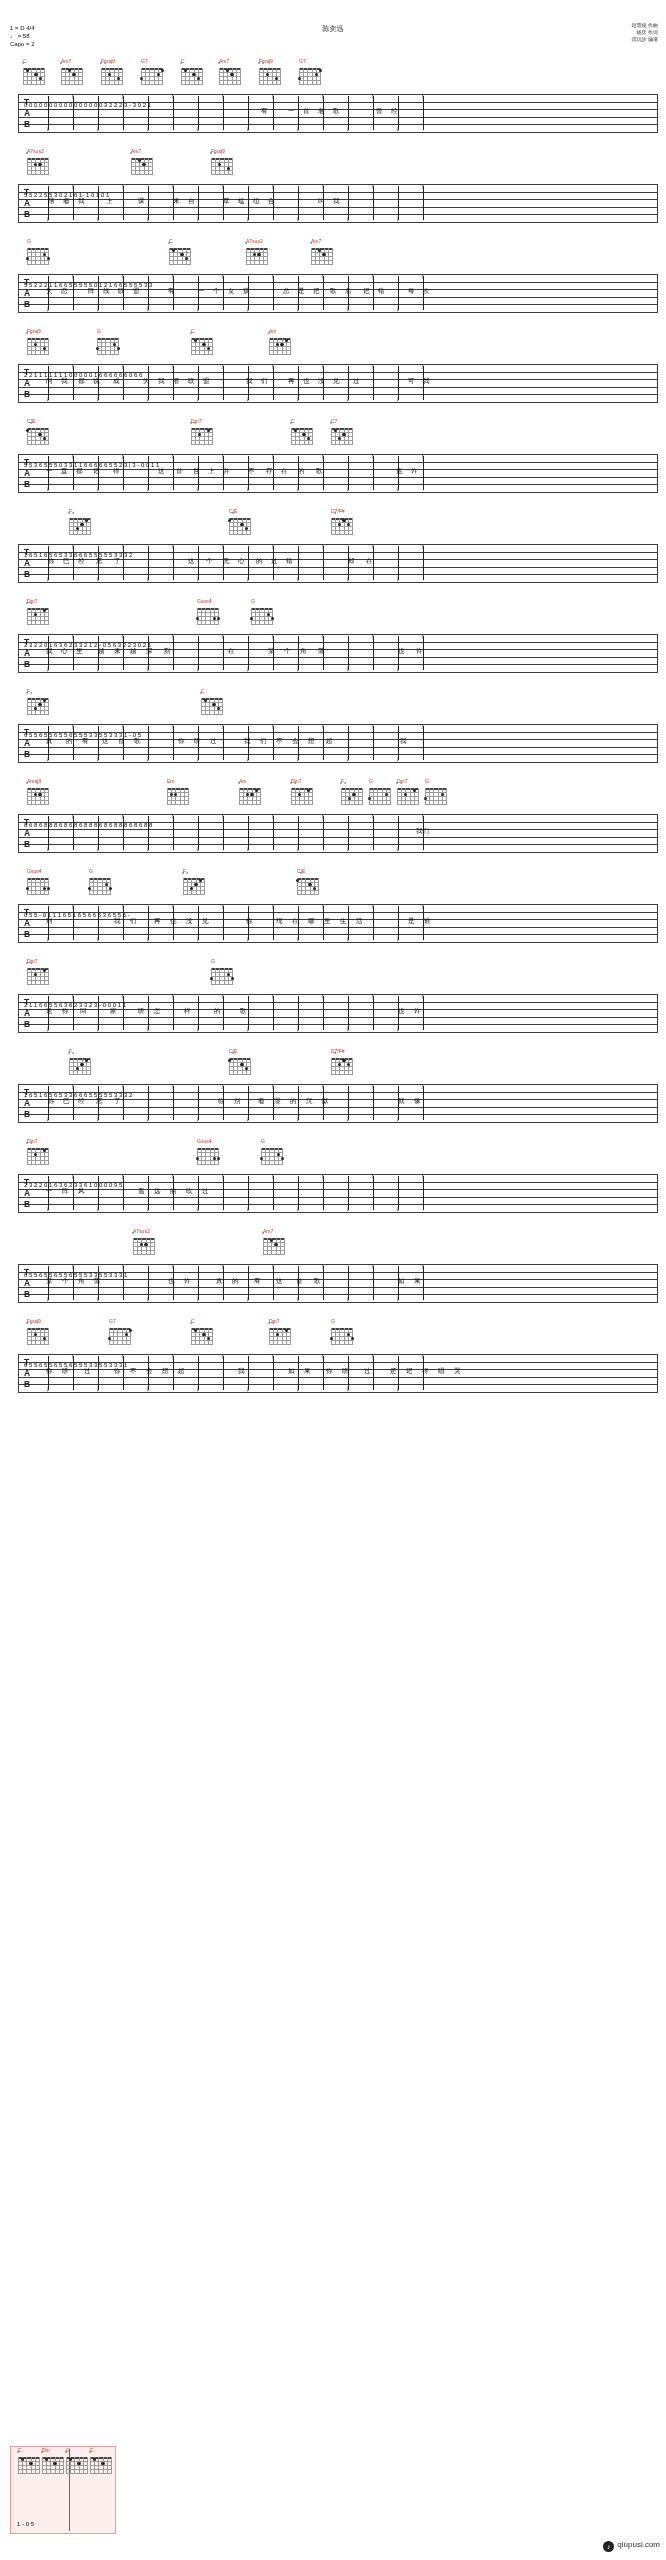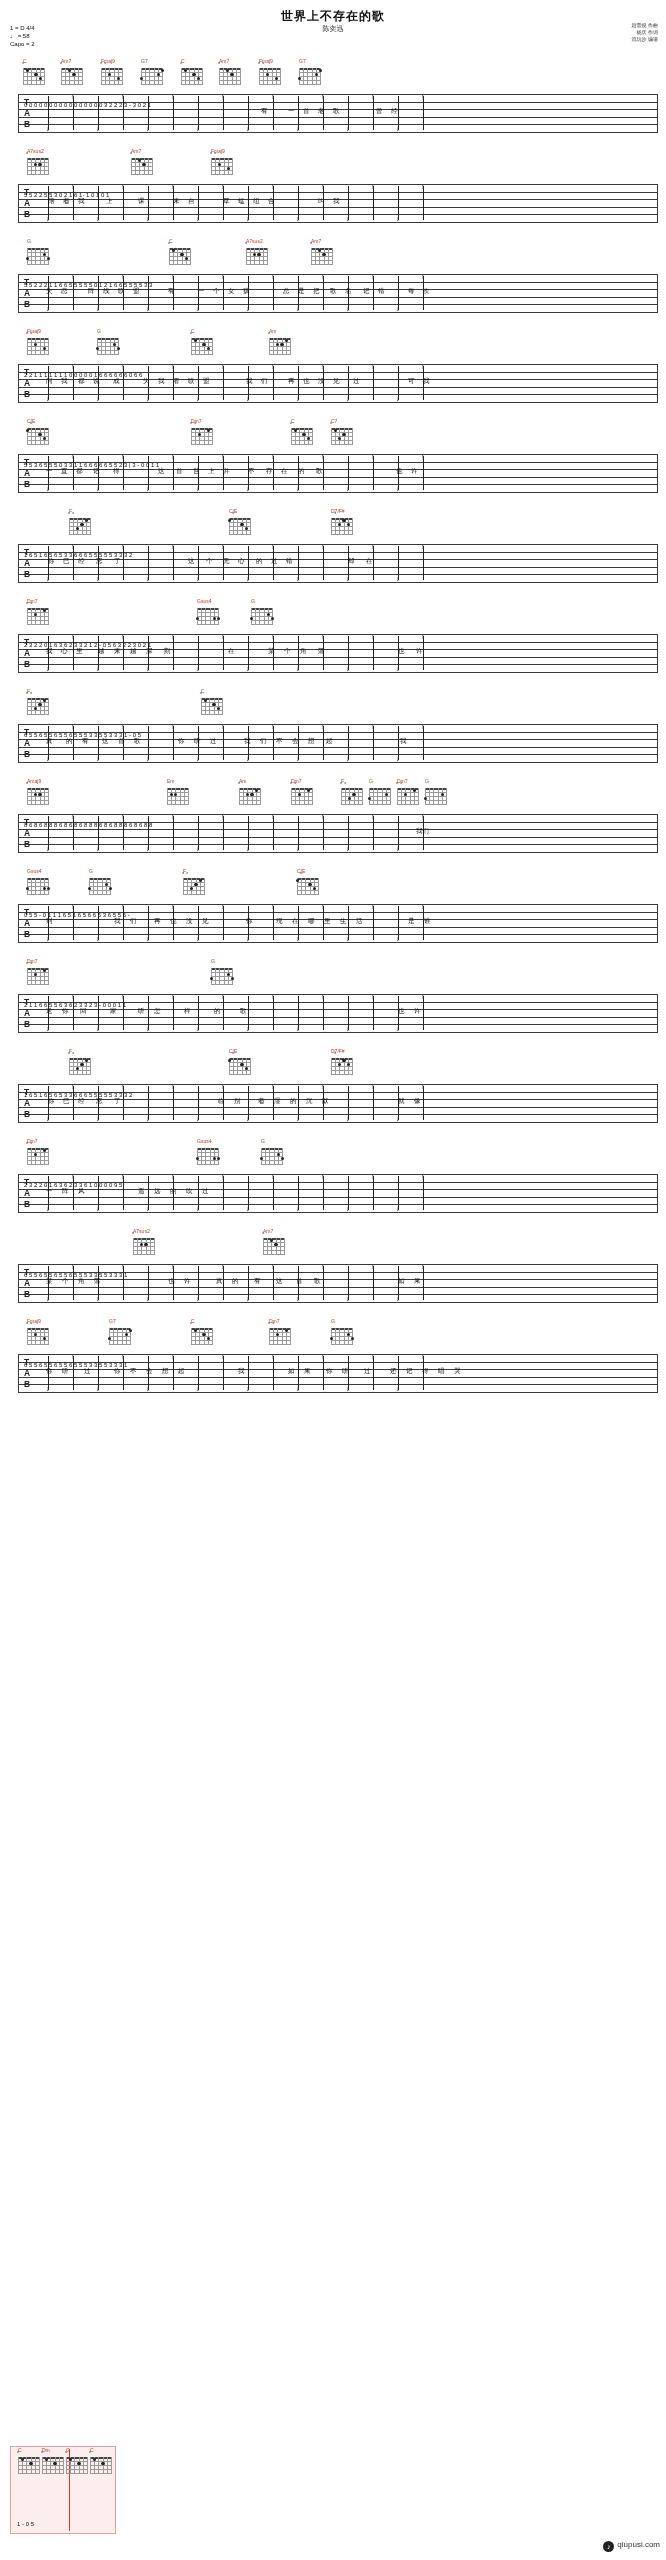--- a/index.html
+++ b/index.html
@@ -44,21 +44,20 @@
   .fbox .redline{position:absolute;left:58px;top:2px;bottom:2px;width:1px;background:#d33;}
   .site{position:absolute;right:6px;bottom:8px;font-size:8px;color:#333;}
   .logo{display:inline-block;width:11px;height:11px;border-radius:50%;background:#222;color:#fff;font-size:7px;line-height:11px;text-align:center;vertical-align:-2px;margin-right:3px;}
 </style>
 </head>
 <body>
 
 <div class="page">
 
   <div class="hdr">
-    <div class="title">世界上不存在的歌</div>
     <div class="composer">陈奕迅</div>
     <div class="meta">
       <div>1 = D 4/4</div>
       <div>♩ = 58</div>
       <div>Capo = 2</div>
     </div>
     <div class="credits">
       <div>赵雷俊 作曲</div>
       <div>杨庆 作词</div>
       <div>流玩沙 编谱</div>

